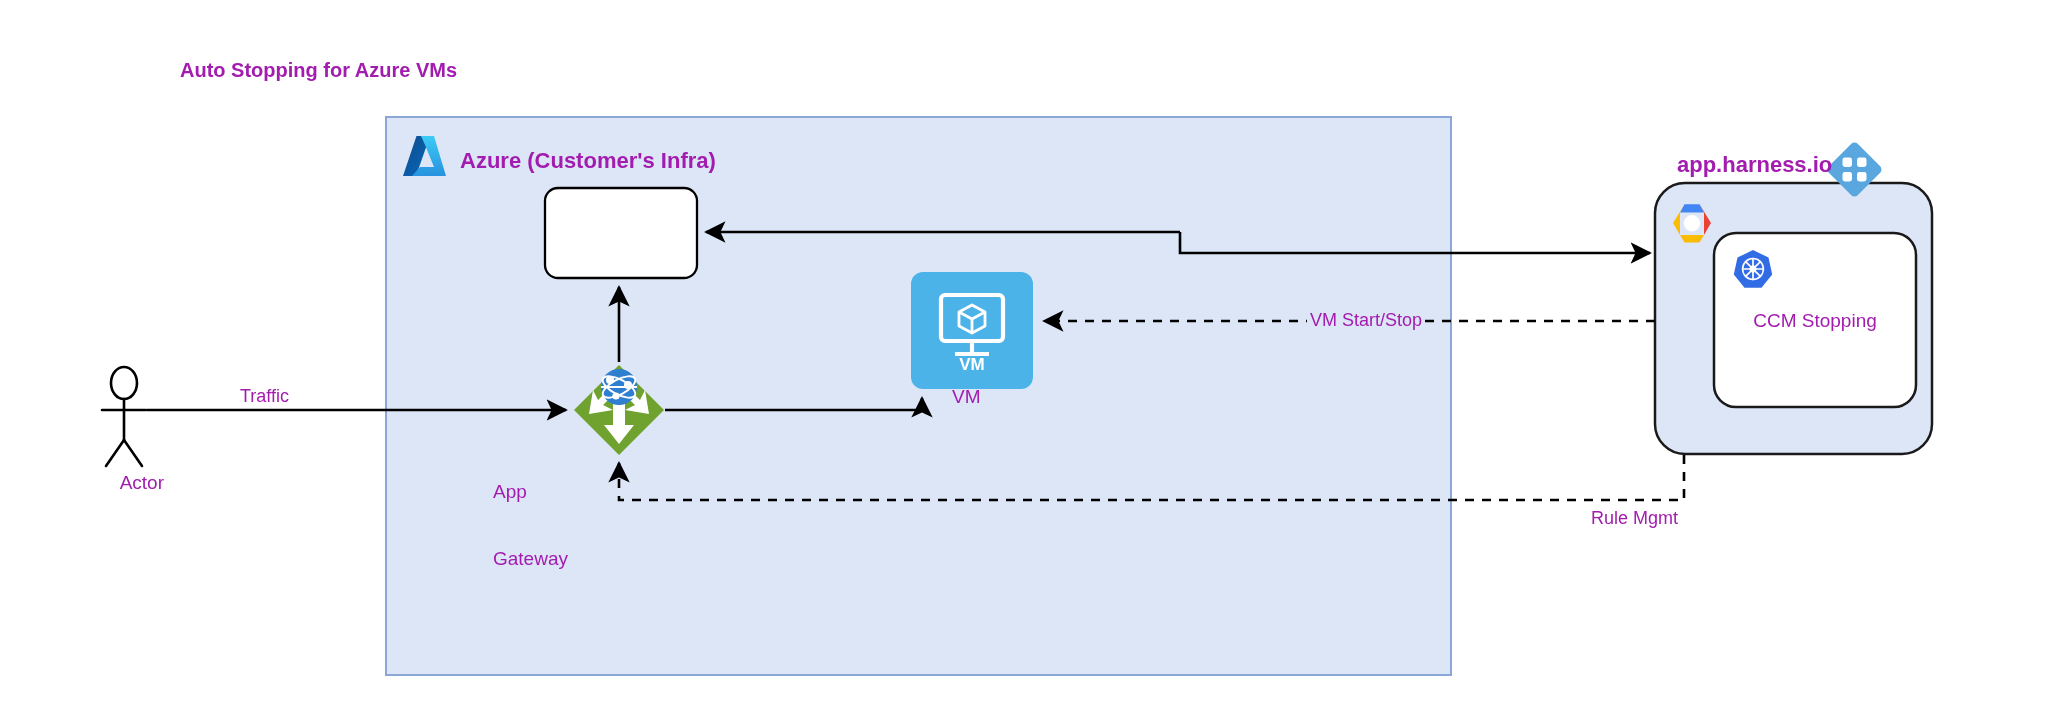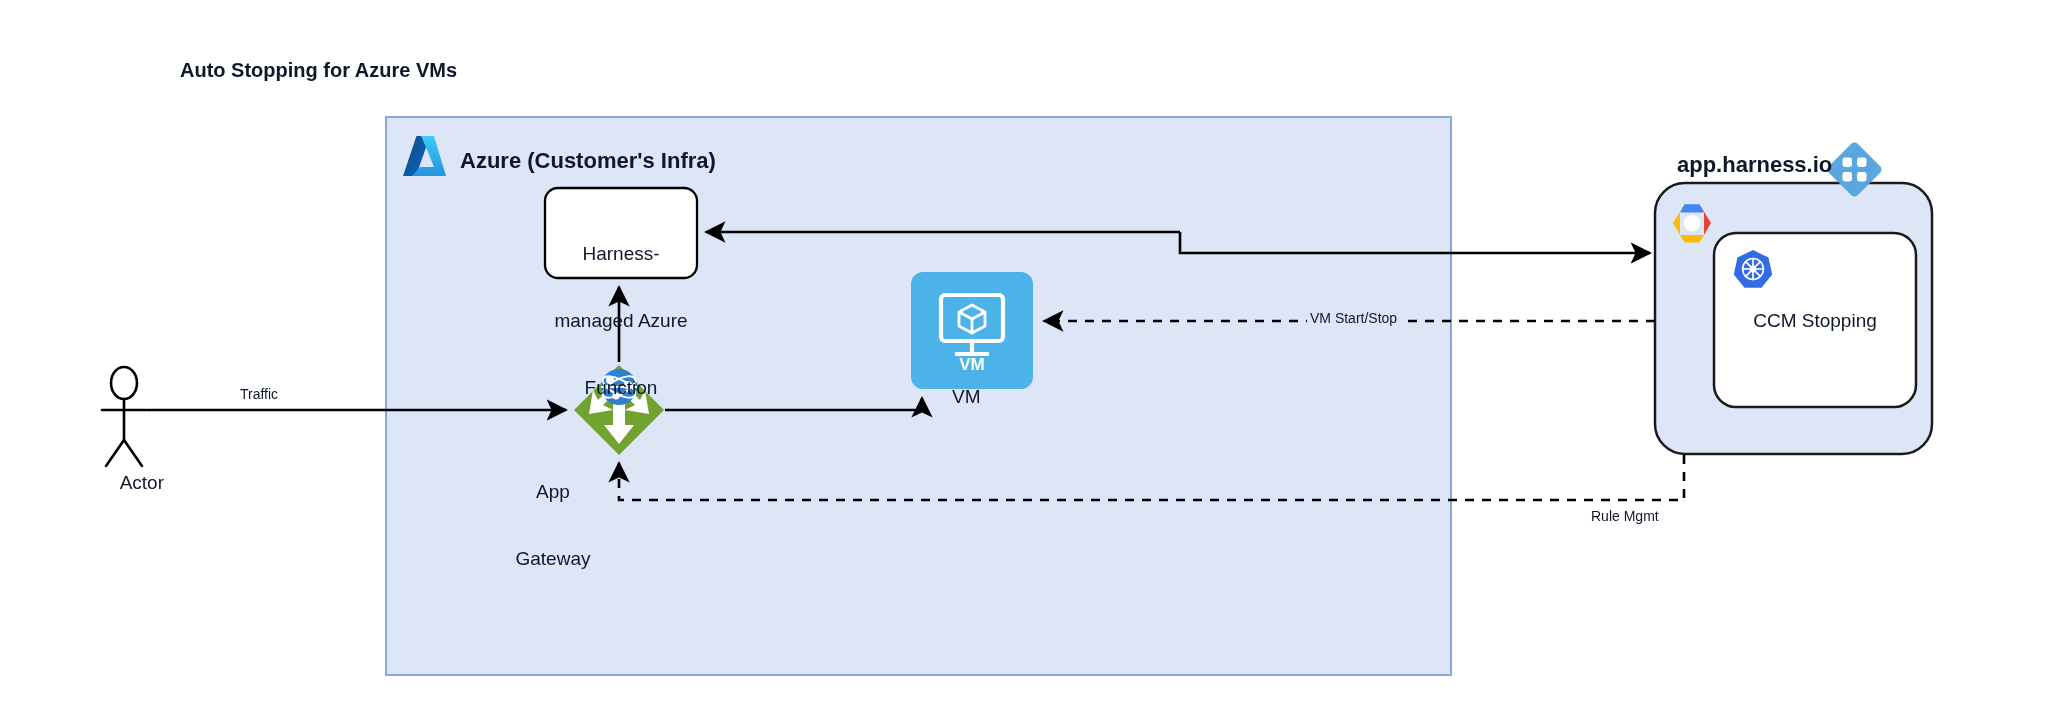--- a/index.html
+++ b/index.html
@@ -22,40 +22,40 @@
     position: absolute;
     left: 0;
     top: 0;
     width: 2066px;
     height: 728px;
     overflow: visible;
   }
   .lbl {
     position: absolute;
     font-family: "Liberation Sans", sans-serif;
-    color: #0f172a;
+    color: #a21caf;
     white-space: pre;
     line-height: 1.18;
   }
   .diagram-title {
     font-size: 20px;
     font-weight: bold;
     text-align: center;
     line-height: 1.25;
   }
   .group-title {
     font-size: 22px;
     font-weight: bold;
   }
   .node-text {
     font-size: 19px;
     text-align: center;
   }
   .edge-label {
-    font-size: 14px;
+    font-size: 18px;
     background: transparent;
   }
   .edge-label.bold {
     font-weight: normal;
   }
   .edge-label.chip {
     background: #dce6f7;
     padding: 0 3px;
   }
 </style>
@@ -202,31 +202,26 @@
 
     <path d="M 1684 455 L 1684 500 L 619 500 L 619 463" fill="none" stroke="#000000" stroke-width="2.6" stroke-dasharray="9 8" marker-end="url(#arrowBlackD)"></path>
   </svg>
 
   <div class="lbl diagram-title" style="left:180px; top:58px; width:250px;">Auto Stopping for Azure VMs</div>
 
   <div class="lbl group-title" style="left:460px; top:148px;">Azure (Customer's Infra)</div>
 
   <div class="lbl group-title" style="left:1677px; top:152px;">app.harness.io</div>
 
-  <div class="lbl node-text" style="left:545px; top:198px; width:152px;">
-    <div>Harness-</div>
-    <div>managed Azure</div>
-    <div>Function</div>
-  </div>
 
   <div class="lbl node-text" style="left:64px; top:472px; width:100px;text-align:right;">Actor</div>
 
   <div class="lbl edge-label bold" style="left:240px; top:386px;">Traffic</div>
 
-  <div class="lbl node-text" style="left:493px; top:436px; width:120px; text-align:center;">
+  <div class="lbl node-text" style="left:493px; top:436px; width:120px; text-align:left;">
     <div>App</div>
     <div>Gateway</div>
   </div>
 
   <div class="lbl" style="left:911px; top:355px; width:122px; text-align:center; font-size:17px; color:#ffffff; font-weight:bold;">VM</div>
 
   <div class="lbl node-text" style="left:952px; top:386px; width:60px; text-align:left;">VM</div>
 
   <div class="lbl node-text" style="left:1714px; top:310px; width:202px;">CCM Stopping</div>
 

